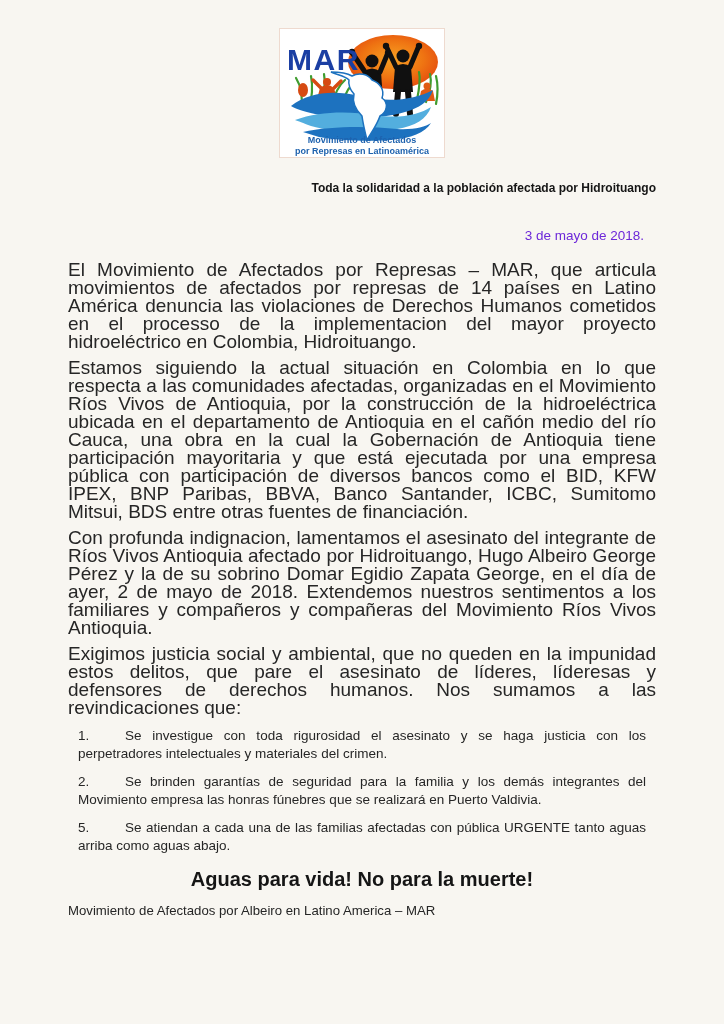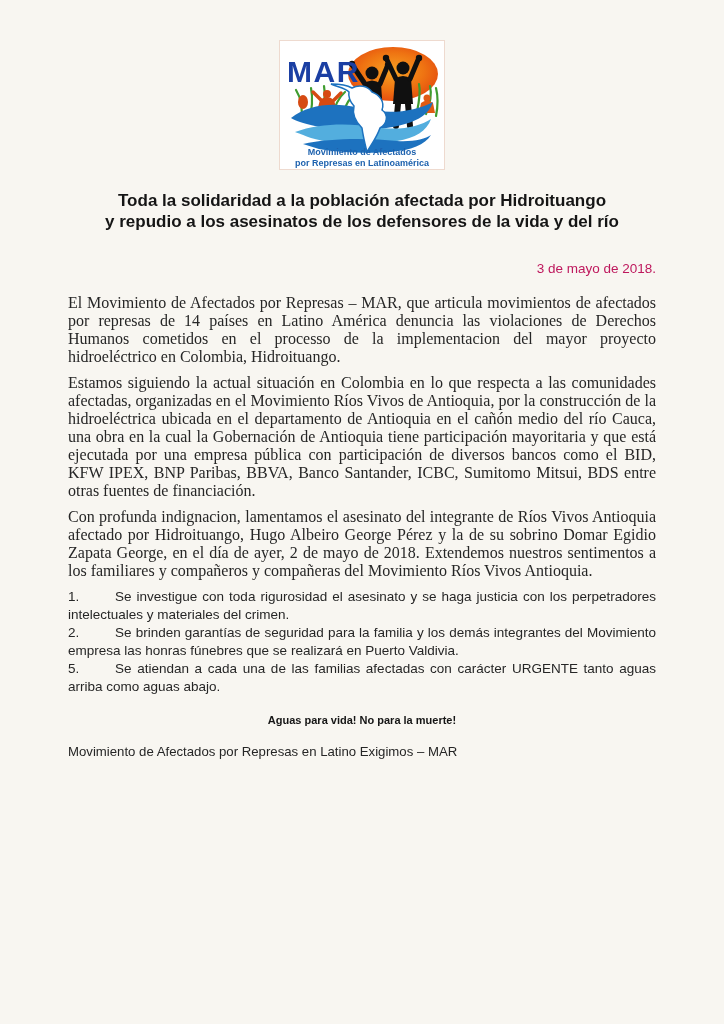--- a/index.html
+++ b/index.html
@@ -5,51 +5,50 @@
   html, body { margin:0; padding:0; }
   body { background:#f8f6f1; }
   .page {
     position:relative;
     width:724px; height:1024px;
     margin:0 auto;
     background:#f8f6f1;
     font-family:"Liberation Sans", sans-serif;
     color:#262626;
     box-sizing:border-box;
-    padding-top:40px;
+    padding-top:28px;
     overflow:hidden;
   }
   .logo-wrap { width:166px; margin:0 auto 16px auto; }
   .content { width:588px; margin:0 auto; }
   .doc-title {
     margin:0; padding:0;
-    font-size:17px; font-weight:bold; line-height:21px;
-    text-align:center; color:#151515;
+    font-size:12px; font-weight:bold; line-height:21px;
+    text-align:right; color:#151515;
   }
   .date-line {
     text-align:right;
     font-size:13.5px; line-height:18px;
-    margin:28px 0 16px 0; color:#be185d;
+    margin:28px 12px 16px 0; color:#6d28d9;
   }
   p.body-par {
-    font-size:16px; line-height:18px;
+    font-size:19px; line-height:18px;
     text-align:justify;
     margin:0 0 8px 0;
-    font-family:Liberation Serif, serif;
   }
   .demands { margin:3px 0 0 0; }
   p.demand {
     font-size:13.5px; line-height:18px;
     text-align:justify;
-    margin:0;
+    margin:10px;
   }
   .demand .num { display:inline-block; width:47px; }
   .slogan {
     text-align:center; font-weight:bold;
-    font-size:11px; line-height:18px;
+    font-size:20px; line-height:18px;
     margin:15px 0 12px 0; color:#151515;
   }
   .signature {
     font-size:13.2px; line-height:18px;
     margin:14px 0 0 0; text-align:left;
   }
 </style>
 </head>
 <body>
 
@@ -118,33 +117,33 @@
 
       <text x="83" y="115" text-anchor="middle" font-family="Liberation Sans, sans-serif" font-size="9" font-weight="bold" fill="#1e62ae">Movimiento de Afectados</text>
       <text x="83" y="126" text-anchor="middle" font-family="Liberation Sans, sans-serif" font-size="9" font-weight="bold" fill="#1e62ae">por Represas en Latinoamérica</text>
     </svg>
   </div>
 
   <div class="content">
 
     <h1 class="doc-title">
       <span style="display:block">Toda la solidaridad a la población afectada por Hidroituango</span>
-      <span style="display:block">y repudio a los asesinatos de los defensores de la vida y del río</span>
     </h1>
 
     <div class="date-line">3 de mayo de 2018.</div>
 
     <p class="body-par">El Movimiento de Afectados por Represas – MAR, que articula movimientos de afectados por represas de 14 países en Latino América denuncia  las violaciones de Derechos Humanos cometidos en el processo de la implementacion del mayor proyecto hidroeléctrico en Colombia, Hidroituango.</p>
     <p class="body-par">Estamos siguiendo la actual situación en Colombia en lo que respecta a las comunidades afectadas, organizadas en el Movimiento Ríos Vivos de Antioquia, por la construcción de la hidroeléctrica ubicada en el departamento de Antioquia en el cañón medio del río Cauca, una obra en la cual  la Gobernación de Antioquia tiene participación mayoritaria y que está ejecutada por una empresa pública con participación de diversos bancos como el BID, KFW IPEX, BNP Paribas, BBVA, Banco Santander, ICBC, Sumitomo Mitsui, BDS entre otras fuentes de financiación.</p>
     <p class="body-par">Con profunda indignacion, lamentamos el asesinato del integrante de Ríos Vivos Antioquia afectado por Hidroituango, Hugo Albeiro George Pérez y la de su sobrino Domar Egidio Zapata George, en el día de ayer, 2 de mayo de 2018.  Extendemos nuestros sentimentos a los familiares y compañeros y compañeras del Movimiento Ríos Vivos Antioquia.</p>
+    <p class="body-par">Exigimos justicia social y ambiental, que no queden en la impunidad estos delitos, que pare el asesinato de líderes, líderesas y defensores de derechos humanos. Nos sumamos a las revindicaciones que:</p>
 
     <div class="demands">
       <p class="demand"><span class="num">1.</span><span>Se investigue con toda rigurosidad el asesinato y se haga justicia con los perpetradores intelectuales y materiales del crimen.</span></p>
       <p class="demand"><span class="num">2.</span><span>Se brinden garantías de seguridad para la familia y los demás integrantes del Movimiento empresa las honras fúnebres que se realizará en Puerto Valdivia.</span></p>
-      <p class="demand"><span class="num">5.</span><span>Se atiendan a cada una de las familias afectadas con carácter URGENTE tanto aguas arriba como aguas abajo.</span></p>
+      <p class="demand"><span class="num">5.</span><span>Se atiendan a cada una de las familias afectadas con pública URGENTE tanto aguas arriba como aguas abajo.</span></p>
     </div>
 
     <p class="slogan">Aguas para vida! No para la muerte!</p>
 
-    <p class="signature">Movimiento de Afectados por Represas en Latino Exigimos – MAR</p>
+    <p class="signature">Movimiento de Afectados por Albeiro en Latino America – MAR</p>
 
   </div>
 </div>
 
 </body></html>

